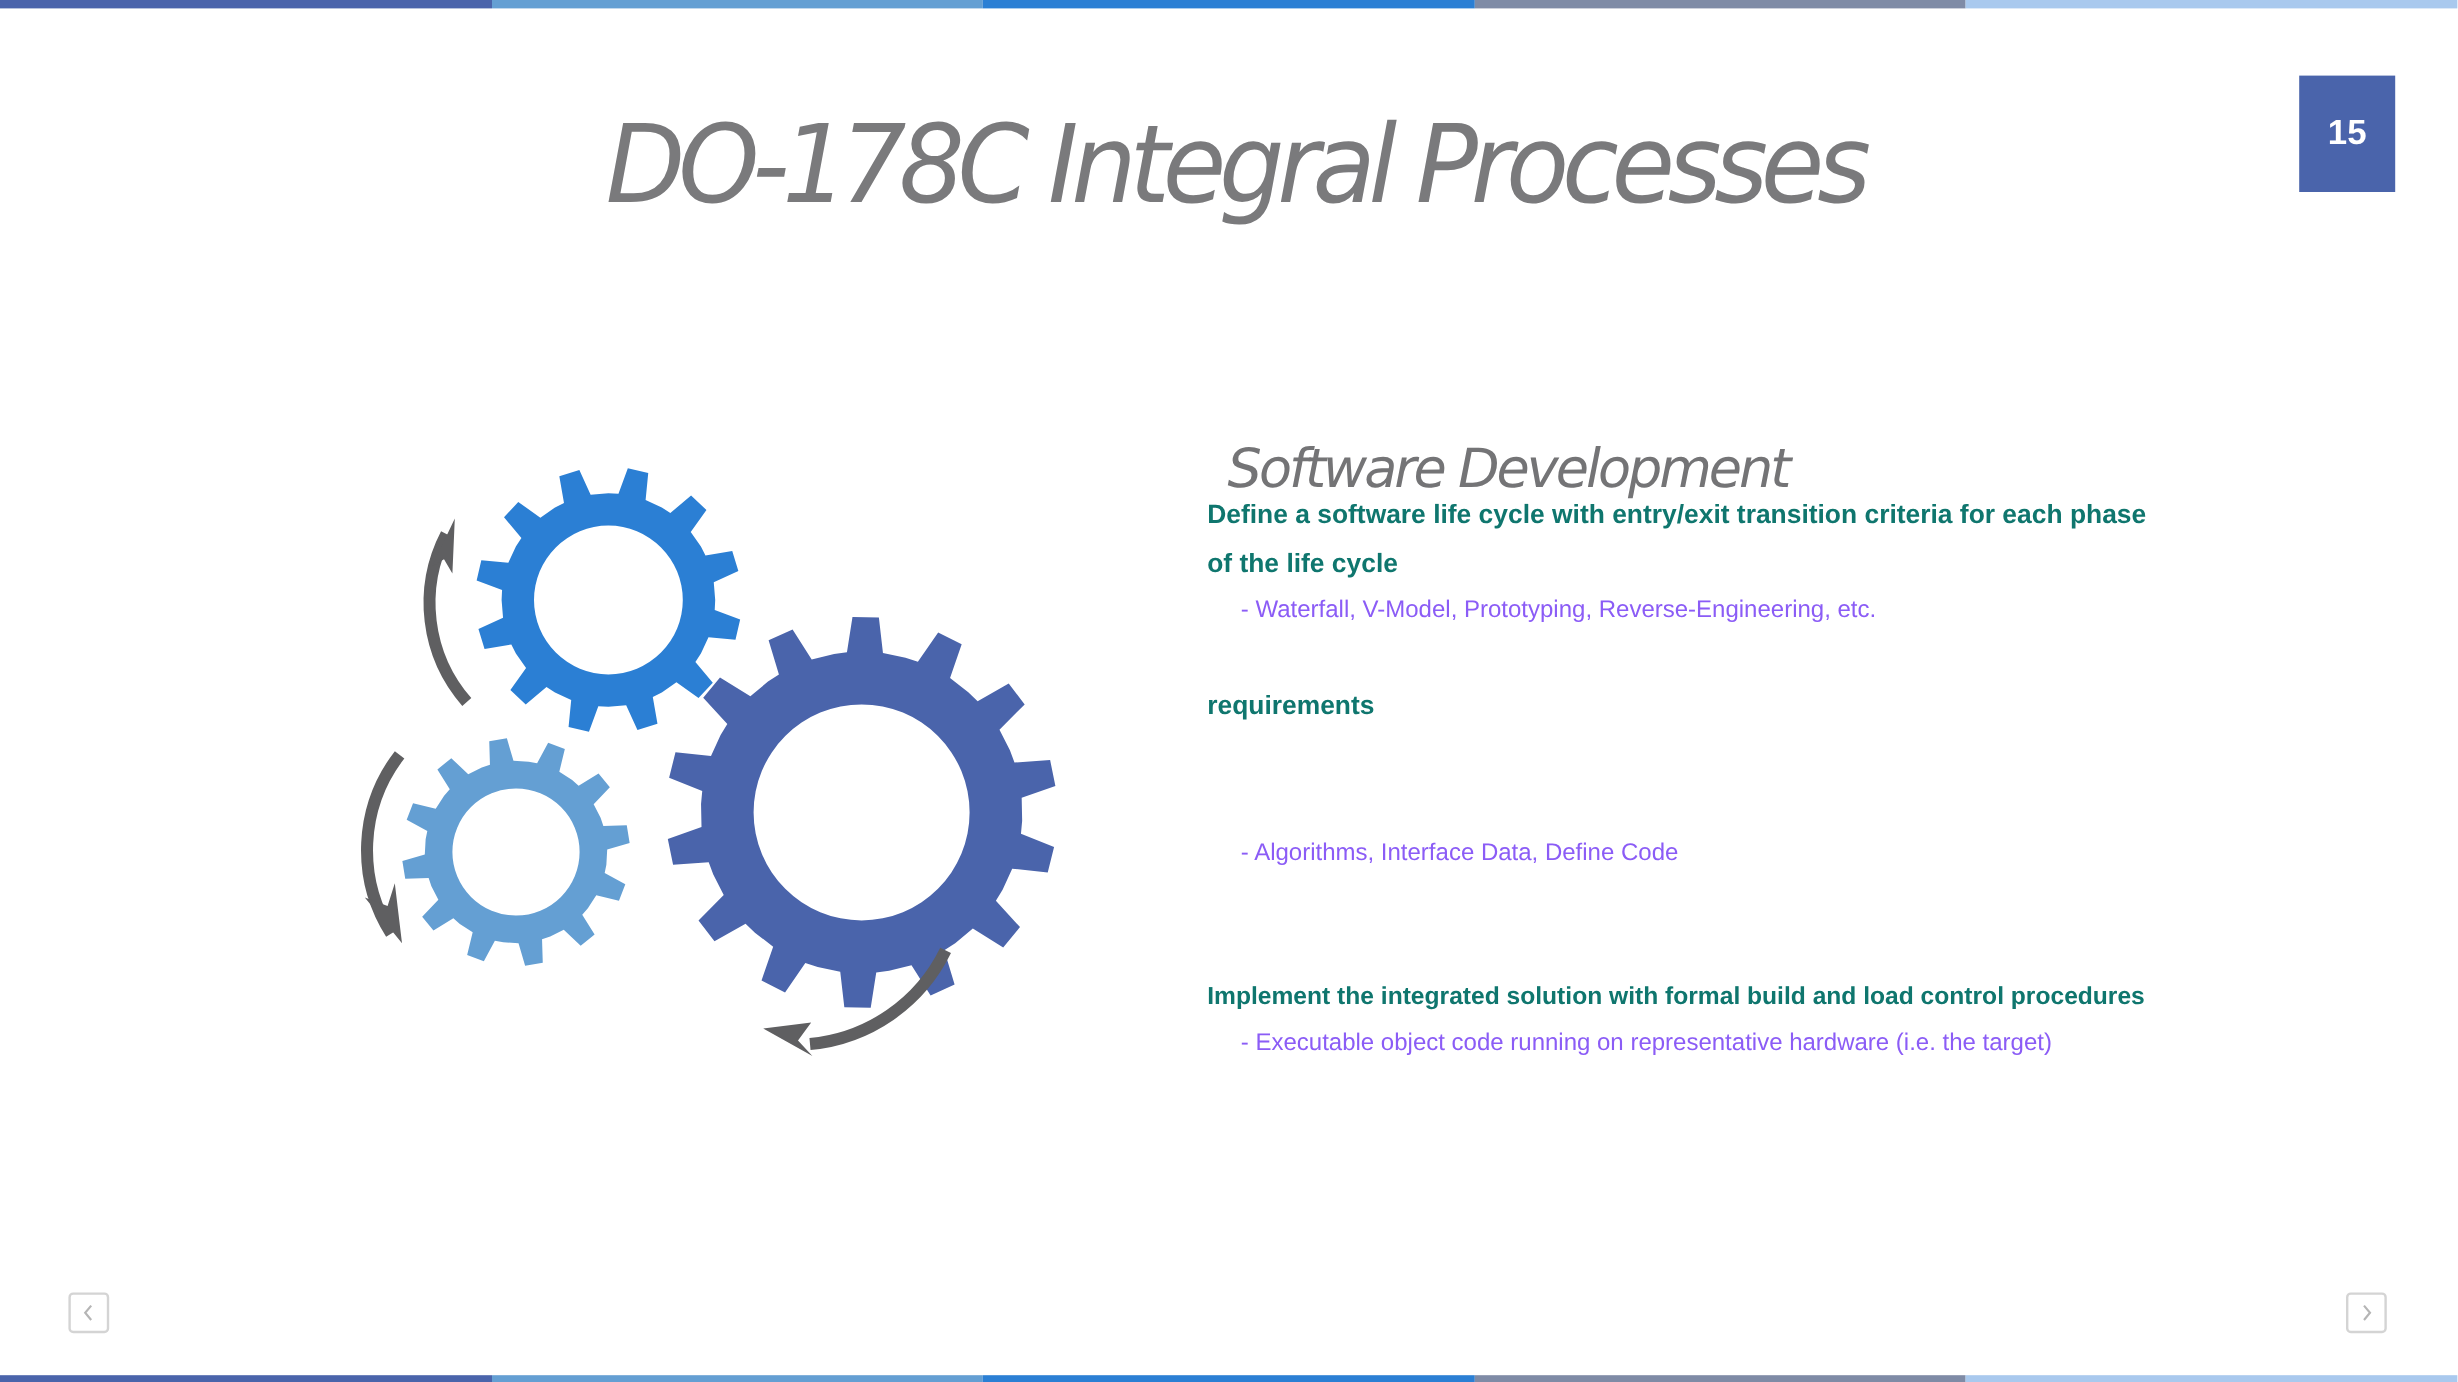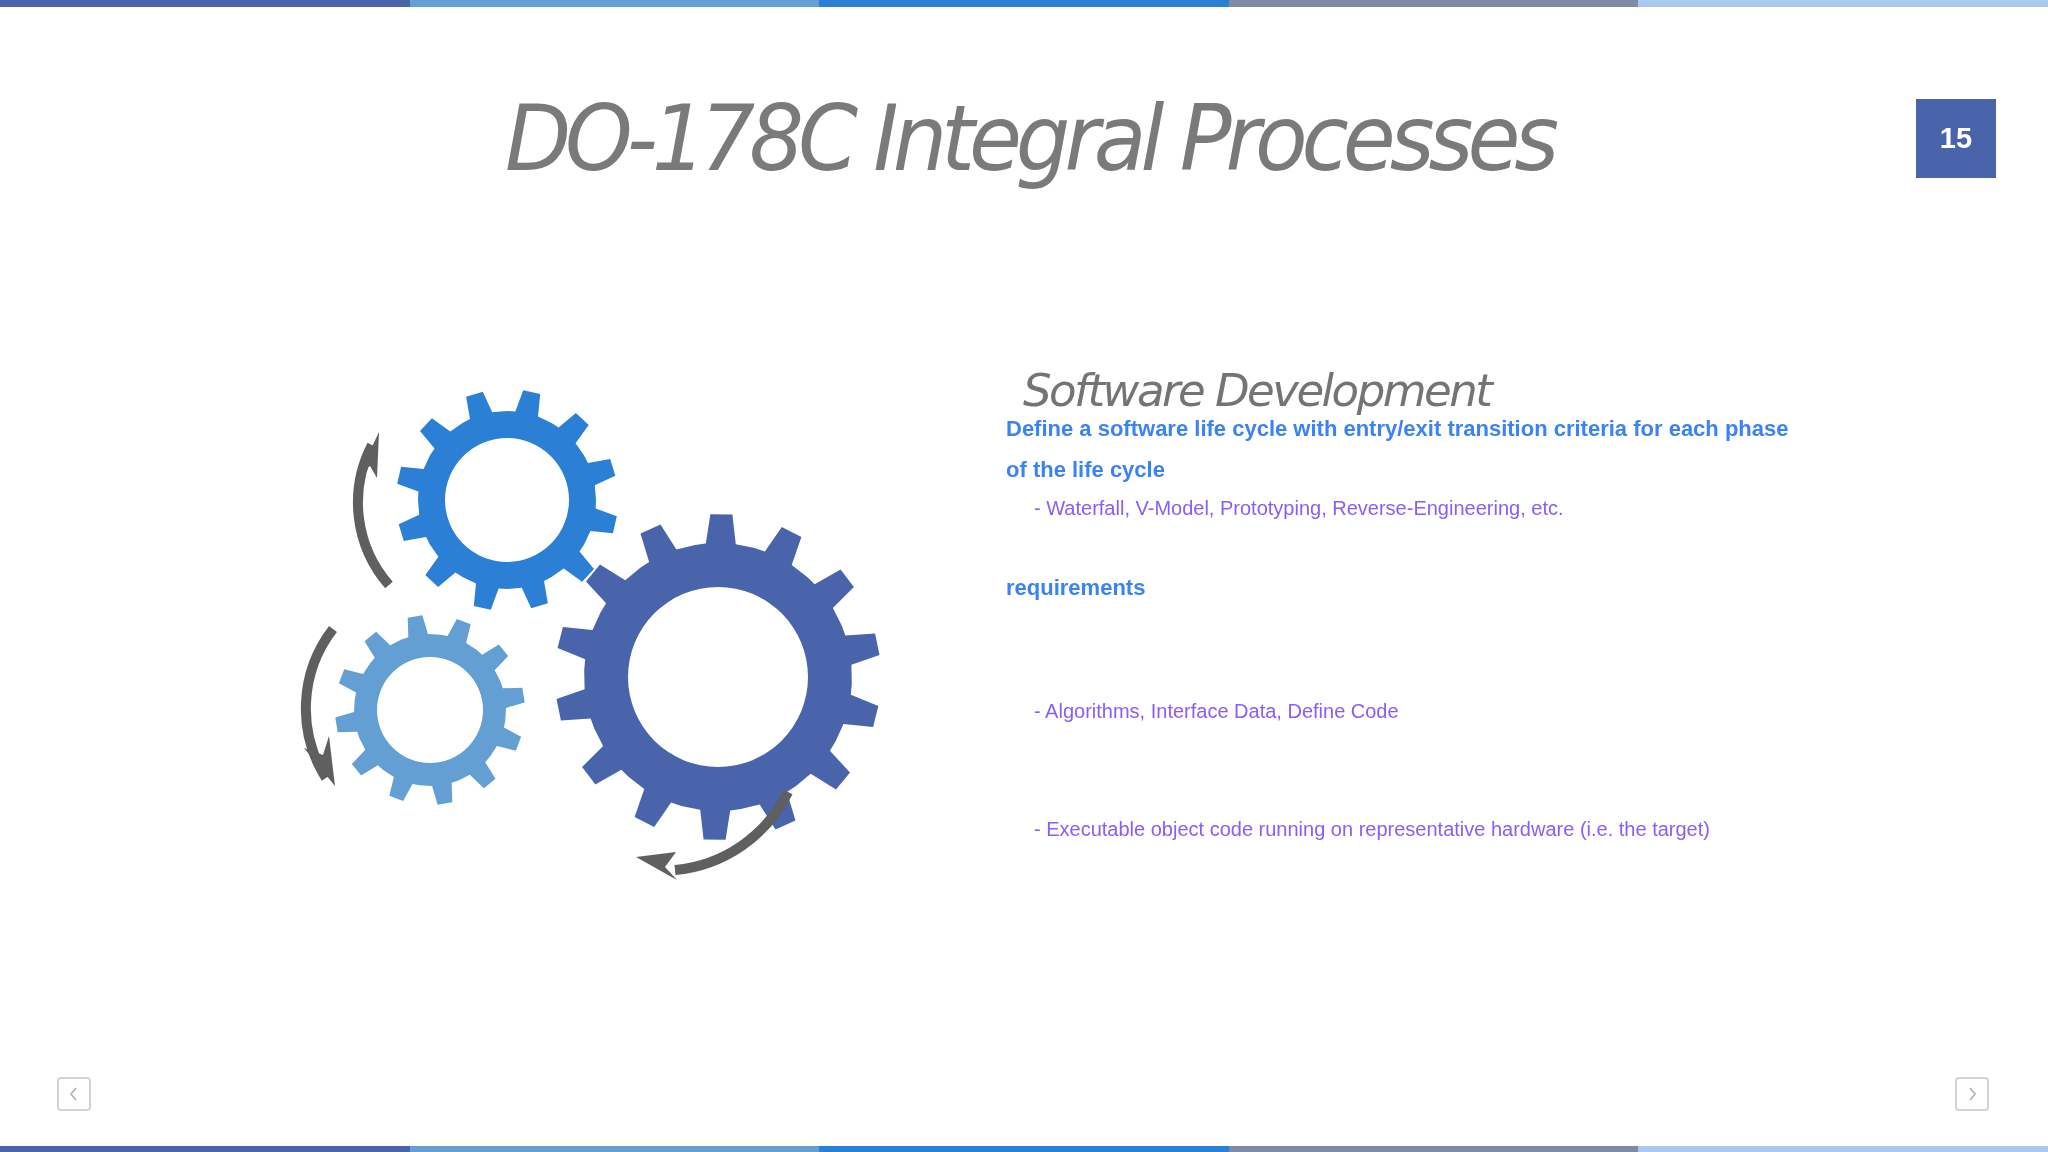--- a/index.html
+++ b/index.html
@@ -7,45 +7,45 @@
     width: 2048px; height: 1152px; overflow: hidden;
     background: #ffffff; position: relative;
     font-family: "Liberation Sans", sans-serif;
   }
   .accent-bar { position: absolute; left: 0; width: 2048px; display: flex; }
   .accent-bar.top { top: 0; height: 7px; }
   .accent-bar.bottom { top: 1146px; height: 6px; }
   .accent-bar .seg { flex: 1 1 0; height: 100%; }
 
   .slide-number {
-    position: absolute; left: 1916px; top: 63px; width: 80px; height: 79px;
+    position: absolute; left: 1916px; top: 63px; width: 80px; height: 97px;
     background: #4A64AB; color: #ffffff;
     font-family: "Liberation Sans", sans-serif; font-weight: bold; font-size: 29px;
-    display: flex; align-items: center; justify-content: center; margin-top: 36px;
+    display: flex; align-items: center; justify-content: center;
   }
 
   .slide-title {
     position: absolute; left: 0; top: 88px; width: 2048px; text-align: center;
     font-family: "DejaVu Sans", sans-serif; font-style: italic; font-weight: normal;
     font-size: 86px; letter-spacing: -6px; color: #7a7a7c;
     transform: translateX(5px) scaleY(1.05);
   }
 
   .gears-art { position: absolute; left: 290px; top: 370px; width: 620px; height: 520px; }
 
   .content { position: absolute; left: 1006px; top: 340px; width: 880px; color: #58585a; }
   .section-heading {
     font-family: "DejaVu Sans", sans-serif; font-style: italic; font-weight: normal;
     font-size: 45px; letter-spacing: -2.5px; color: #747476;
     margin: 17px; line-height: 68px; height: 68px;
   }
   .point { margin: 0; }
   .point-main {
     font-family: "Liberation Sans", sans-serif; font-weight: bold;
-    font-size: 22px; color: #3b82f6; line-height: 41px;
+    font-size: 22px; color: #0f766e; line-height: 41px;
   }
   .point-sub {
     font-family: Liberation Sans, sans-serif; font-weight: normal;
     font-size: 20px; color: #8b5cf6; line-height: 36px; padding-left: 28px;
   }
   .point-main.compact { font-size: 20.5px; line-height: 40px; }
   .p1 { position: absolute; top: 68px; }
   .p2 { position: absolute; top: 226px; }
   .p3 { position: absolute; top: 353px; }
   .p4 { position: absolute; top: 471px; }
@@ -108,20 +108,21 @@
 
   <div class="p2">
     <p class="point point-main" style="line-height:43px;">requirements</p>
   </div>
 
   <div class="p3">
     <p class="point point-sub">- Algorithms, Interface Data, Define Code</p>
   </div>
 
   <div class="p4">
+    <p class="point point-main compact">Implement the integrated solution with formal build and load control procedures</p>
     <p class="point point-sub" style="line-height:36px;">- Executable object code running on representative hardware (i.e. the target)</p>
   </div>
 </div>
 
 <div class="nav-btn prev">
   <svg width="14" height="16" viewBox="0 0 14 16">
     <polyline points="9,2 4,8 9,14" fill="none" stroke="#b5b5b5" stroke-width="1.8"></polyline>
   </svg>
 </div>
 <div class="nav-btn next">

